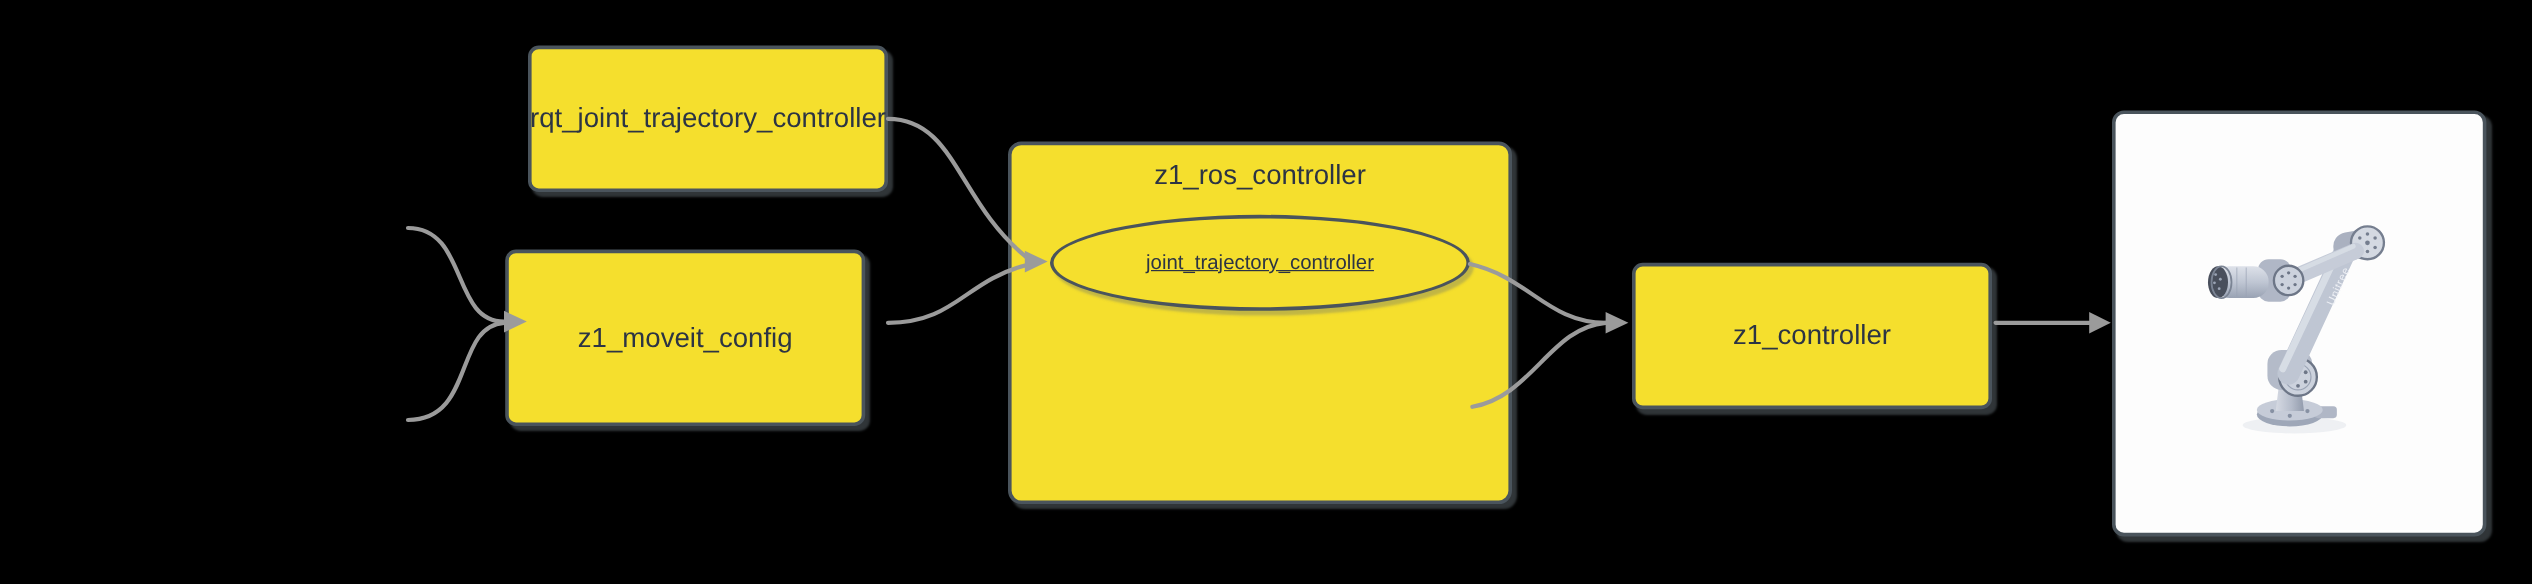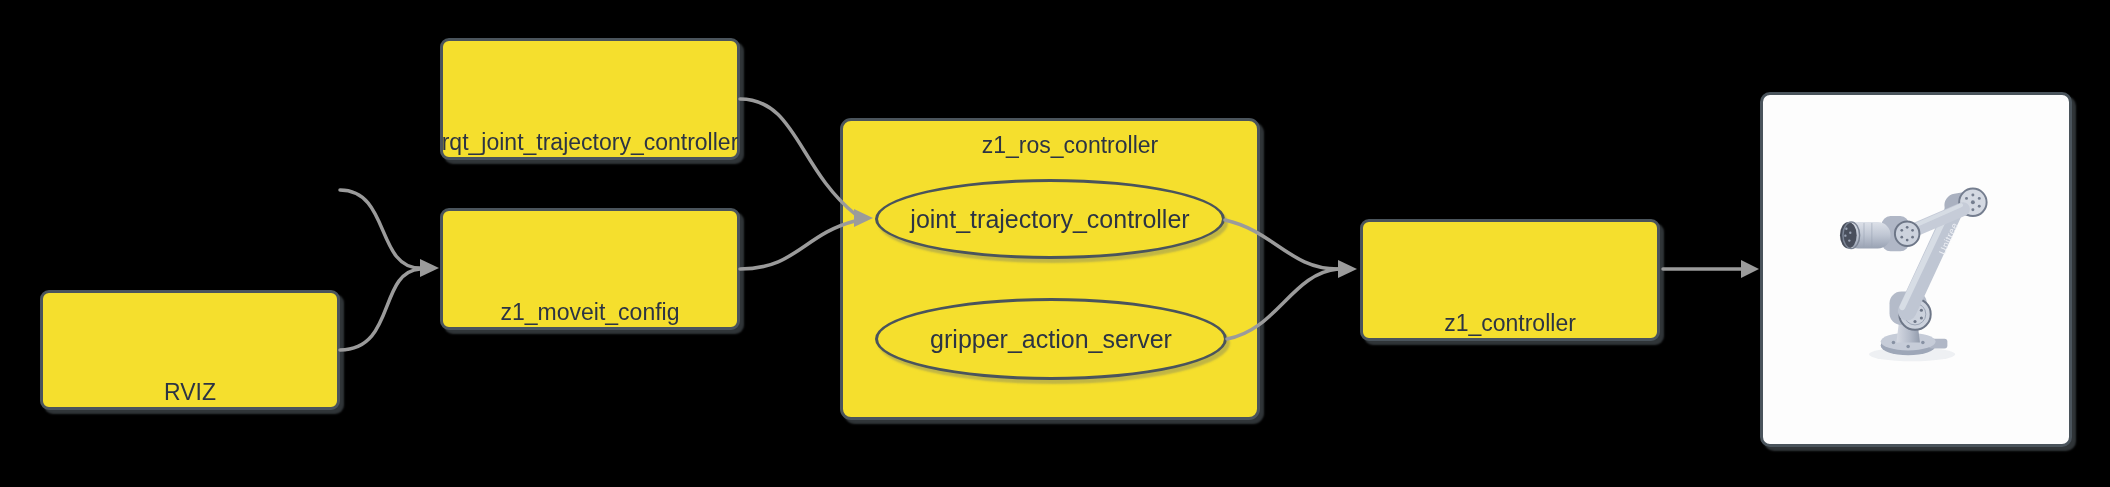--- a/index.html
+++ b/index.html
@@ -5,78 +5,72 @@
   html,body{margin:0;padding:0;background:#000;}
   body{width:2110px;height:487px;overflow:hidden;
        font-family:"Liberation Sans","DejaVu Sans",sans-serif;}
   .canvas{position:absolute;left:0;top:0;width:2110px;height:487px;
           background:var(--color-background,#000);}
   .node{position:absolute;box-sizing:border-box;
         background:var(--color-node-fill,#F5DF2D);
         border:3px solid var(--color-node-border,#4A545C);
         border-radius:9px;
         box-shadow:4px 4px 2px rgba(96,106,112,.5);
-        display:flex;align-items:flex-end;justify-content:center;
+        display:flex;align-items:center;justify-content:center;
         color:var(--color-node-text,#2C3444);
         font-size:23px;line-height:1.2;z-index:2;}
   .node .label{white-space:nowrap;}
   
   #n-moveit        {left:40px;  top:130px; width:300px; height:120px;}
   #n-rviz          {left:40px;  top:290px; width:300px; height:120px;}
   #n-rqt           {left:440px; top:38px;  width:300px; height:122px;}
-  #n-zmc           {left:440px; top:208px; width:300px; height:122px;}
+  #n-zmc           {left:421px; top:208px; width:300px; height:147px;}
   #n-container     {left:840px; top:118px; width:420px; height:302px;
                     display:block;border-radius:11px;}
   #n-container .container-title{position:absolute;left:0;top:11px;width:100%;
-                    text-align:center;padding-left:20px;}
+                    text-align:center;}
   .ellipse{position:absolute;box-sizing:border-box;
         background:var(--color-node-fill,#F5DF2D);
         border:3px solid var(--color-node-border,#4A545C);
         border-radius:50%;
         box-shadow:3px 4px 2px rgba(96,106,112,.35);
         display:flex;align-items:center;justify-content:center;
-        color:var(--color-node-text,#2C3444);font-size:25px;}
+        color:var(--color-node-text,#2C3444);font-size:17px;text-decoration:underline;}
   #e-jtc {left:32px; top:58px;  width:350px; height:80px;}
   #e-gas {left:32px; top:177px; width:352px; height:82px;}
   #n-zctl          {left:1360px;top:208px; width:300px; height:122px;margin-top:11px;}
   #n-robot         {left:1760px;top:92px;  width:312px; height:355px;
                     background:var(--color-panel-fill,#FDFDFD);
                     border-radius:10px;display:block;}
   #edges{position:absolute;left:0;top:0;width:2110px;height:487px;
          z-index:5;pointer-events:none;}
   #edges path{fill:none;stroke:var(--color-arrow,#9B9B9B);stroke-width:3.5;
               stroke-linecap:round;}
   #edges polygon{fill:var(--color-arrow,#9B9B9B);stroke:none;}
   .robot-svg{position:absolute;left:0;top:0;width:100%;height:100%;}
 </style>
 </head>
 <body>
 
 <div class="canvas">
 
 
-  <div class="node" id="n-rviz">
-    <span class="label">RVIZ</span>
-  </div>
 
   <div class="node" id="n-rqt">
     <span class="label">rqt_joint_trajectory_controller</span>
   </div>
 
   <div class="node" id="n-zmc">
     <span class="label">z1_moveit_config</span>
   </div>
 
   <div class="node" id="n-container">
     <div class="container-title label">z1_ros_controller</div>
     <div class="ellipse" id="e-jtc">
       <span class="label">joint_trajectory_controller</span>
-    </div>
-    <div class="ellipse" id="e-gas">
-      <span class="label">gripper_action_server</span>
     </div>
   </div>
 
   <div class="node" id="n-zctl">
     <span class="label">z1_controller</span>
   </div>
 
   <div class="node" id="n-robot">
     <svg class="robot-svg" viewBox="0 0 312 355">
       <defs>

